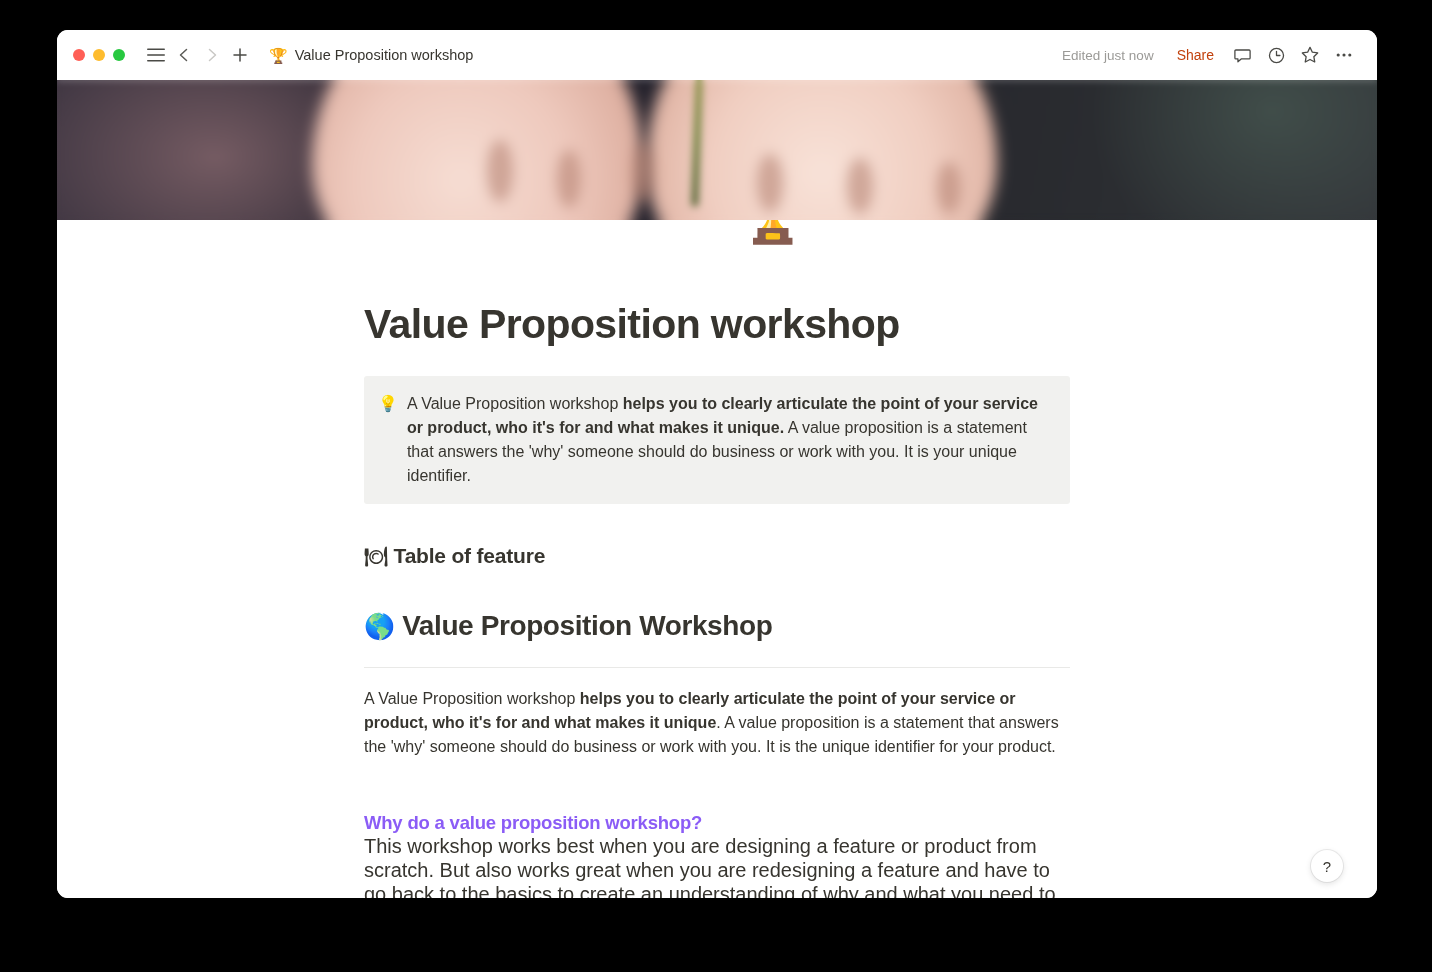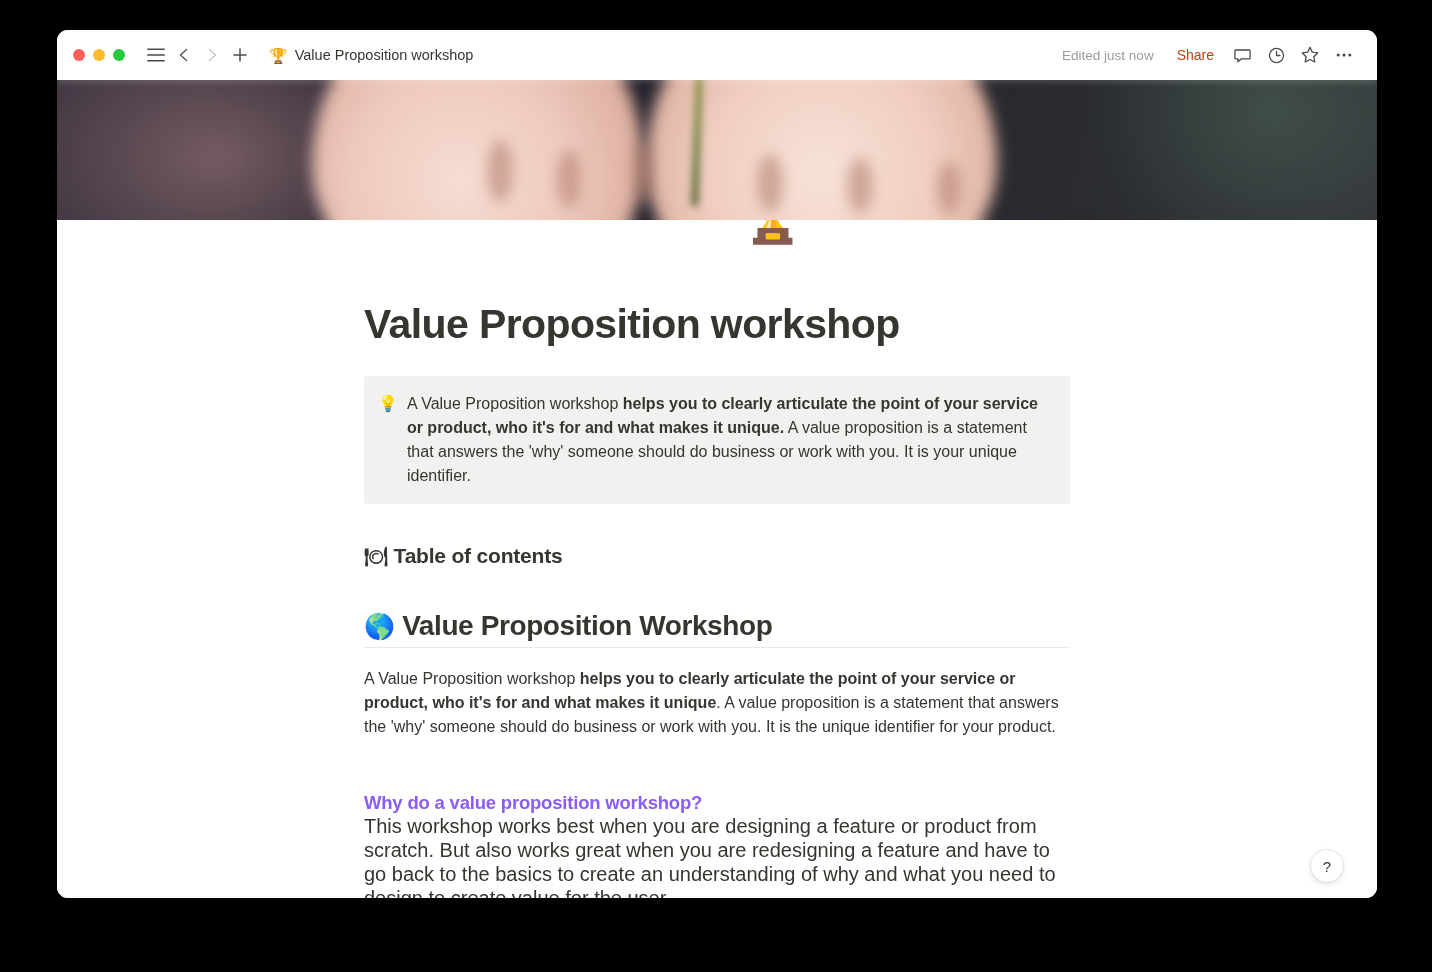--- a/index.html
+++ b/index.html
@@ -229,21 +229,21 @@
     font-size: 21px;
     font-weight: 700;
     color: #37352f;
     letter-spacing: -0.2px;
     cursor: text;
   }
   .toc-heading .toc-emoji { font-size: 19px; }
 
   .h1-block {
     margin-top: 40px;
-    padding-bottom: 4px;
+    padding-bottom: 24px;
     border-bottom: 1px solid #e9e9e7;
   }
   .h1-block .h1-text {
     font-size: 28px;
     font-weight: 700;
     color: #37352f;
     letter-spacing: -0.4px;
     line-height: 1.25;
     cursor: text;
   }
@@ -385,21 +385,21 @@
 
       <div id="page-emoji">🏆</div>
 
       <h1 id="page-title">Value Proposition workshop</h1>
 
       <div id="callout">
         <span class="callout-emoji">💡</span>
         <div class="callout-text"><span>A Value Proposition workshop </span><b>helps you to clearly articulate the point of your service or product, who it's for and what makes it unique.</b><span> A value proposition is a statement that answers the 'why' someone should do business or work with you. It is your unique identifier.</span></div>
       </div>
 
-      <div class="toc-heading"><span class="toc-emoji">🍽</span> <span>Table of contents</span></div>
+      <div class="toc-heading"><span class="toc-emoji">🍽</span> <span>Table of feature</span></div>
 
       <div class="h1-block">
         <div class="h1-text"><span class="h1-emoji">🌎</span> <span>Value Proposition Workshop</span></div>
       </div>
 
       <p class="para"><span>A Value Proposition workshop </span><b>helps you to clearly articulate the point of your service or product, who it's for and what makes it unique</b><span>. A value proposition is a statement that answers the 'why' someone should do business or work with you. It is the unique identifier for your product.</span></p>
 
       <h3 class="h3-heading">Why do a value proposition workshop?</h3>
       <p class="para-tight">This workshop works best when you are designing a feature or product from scratch. But also works great when you are redesigning a feature and have to go back to the basics to create an understanding of why and what you need to design to create value for the user.</p>
 

